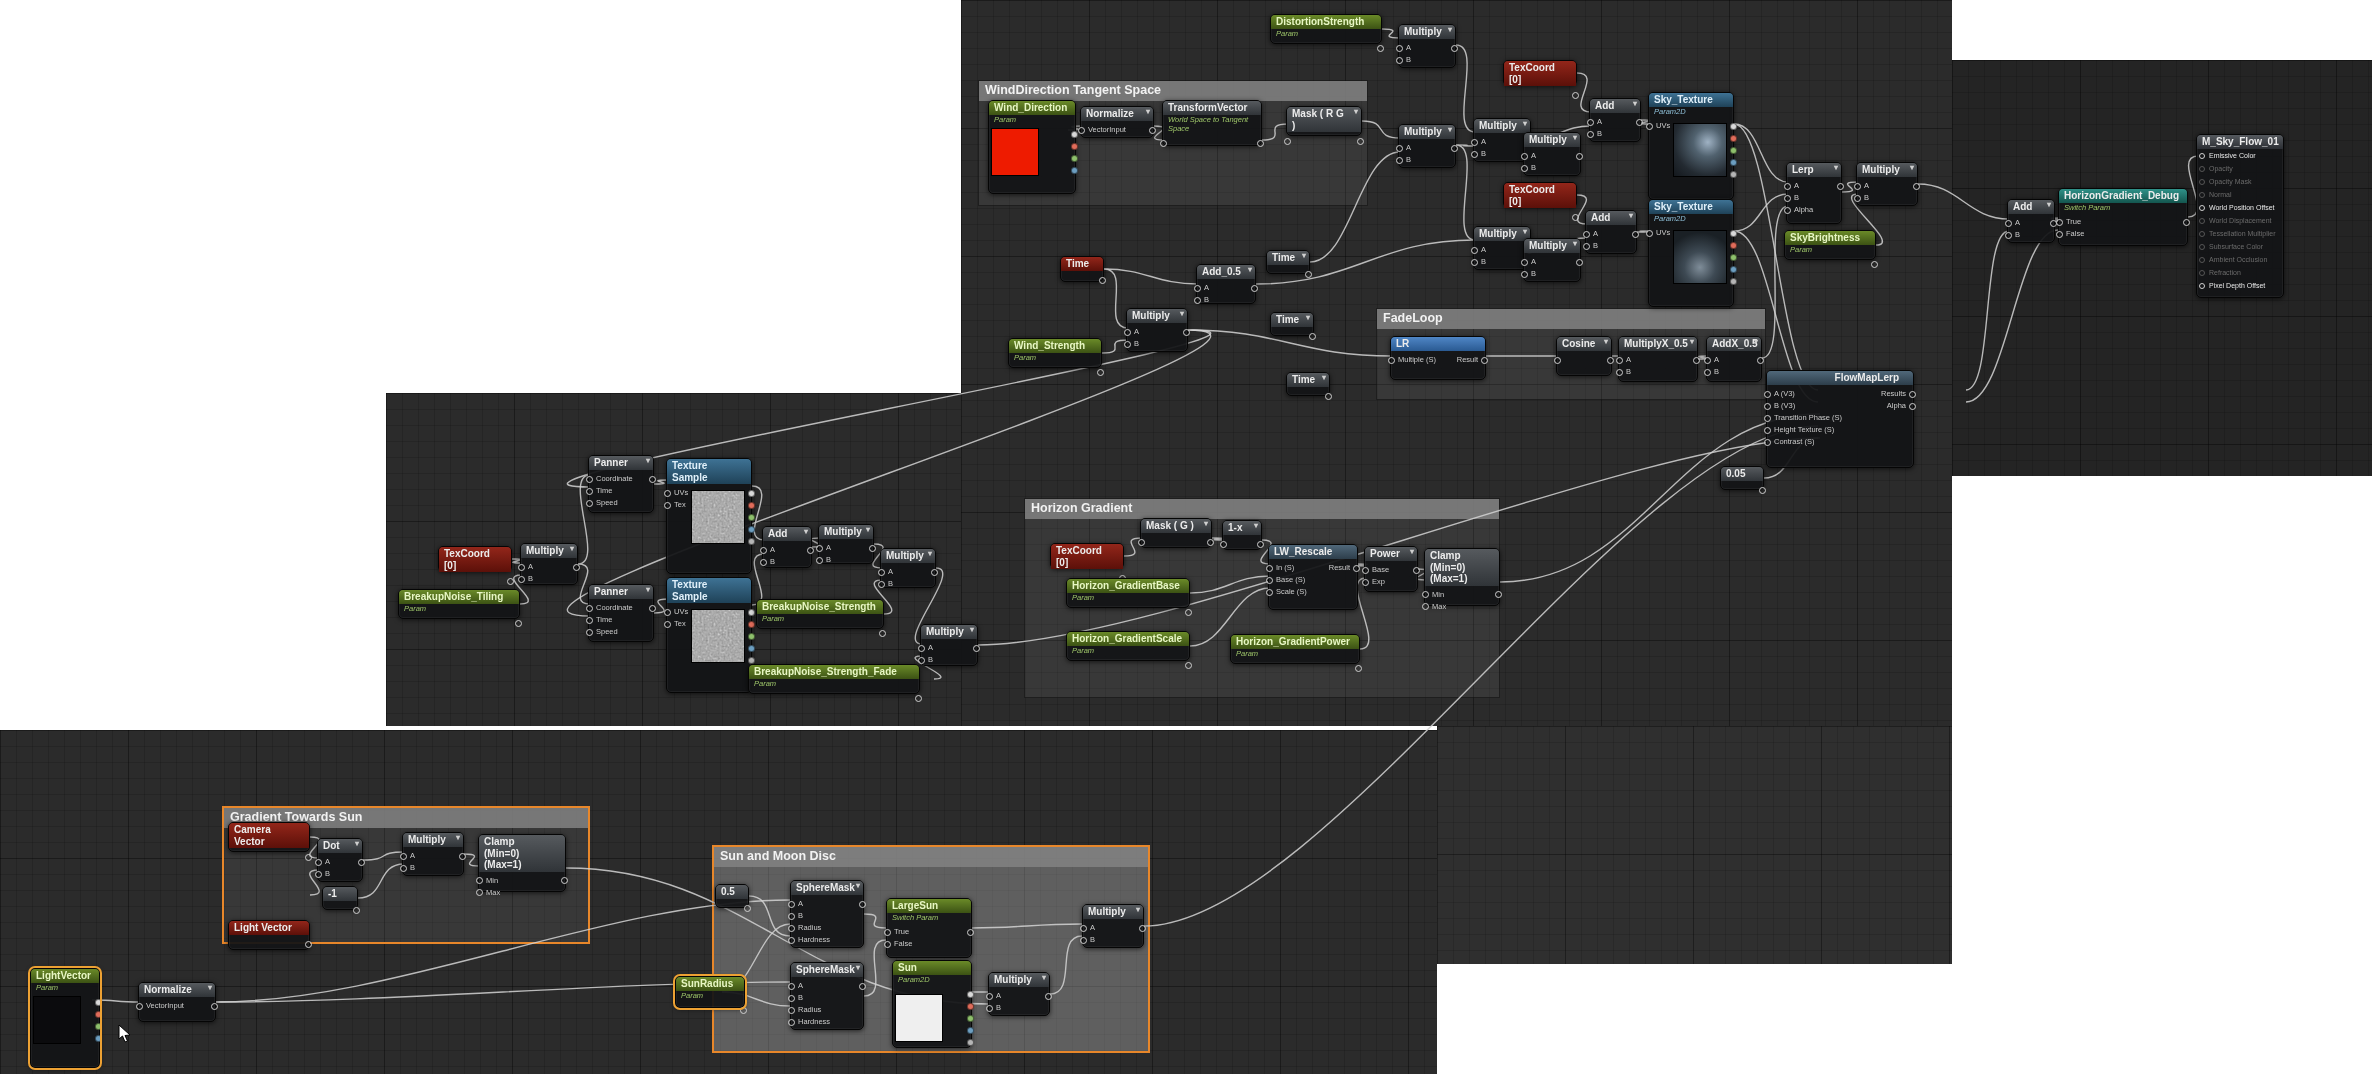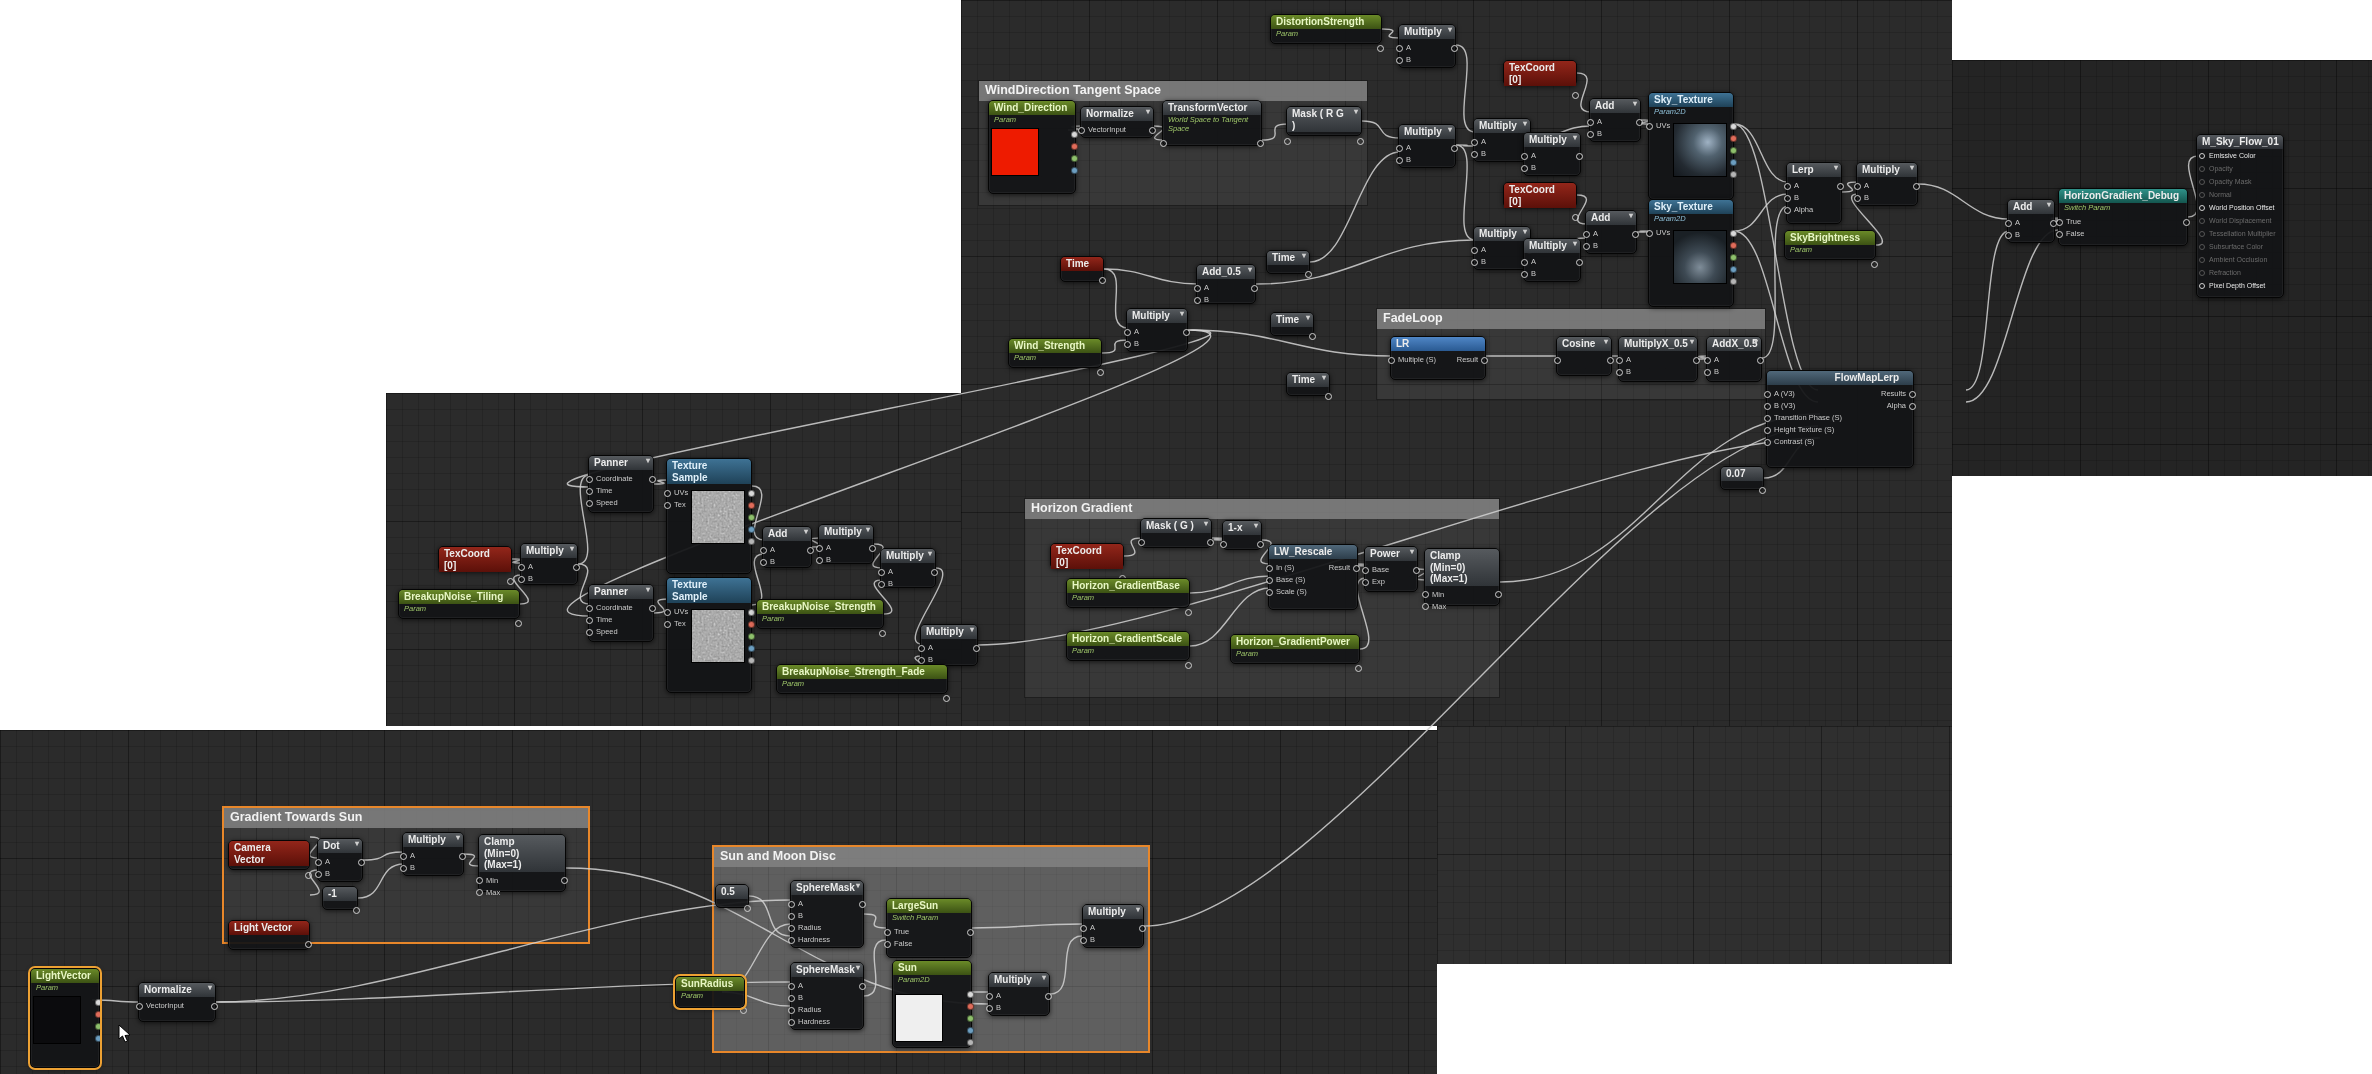--- a/index.html
+++ b/index.html
@@ -805,21 +805,21 @@
         </div>
         <div class="pcol right">
           <div class="prow right">
             <div class="pin"></div>
           </div>
         </div>
       </div>
     </div>
     <div class="node t-op" style="left: 1720px; top: 466px; width: 44px; height: 24px; position: absolute;">
       <div class="nhead">
-        <div class="ntitle">0.07</div>
+        <div class="ntitle">0.05</div>
       </div>
       <div class="nbody">
         <div class="pcol right">
           <div class="prow right">
             <div class="pin"></div>
           </div>
         </div>
       </div>
     </div>
     <div class="node t-func" style="left: 1766px; top: 370px; width: 148px; height: 98px; position: absolute; text-align: right;">
@@ -1137,21 +1137,21 @@
             <div class="plabel">B</div>
           </div>
         </div>
         <div class="pcol right">
           <div class="prow right">
             <div class="pin"></div>
           </div>
         </div>
       </div>
     </div>
-    <div class="node t-param" style="left: 776px; top: 664px; width: 172px; height: 30px; position: absolute;">
+    <div class="node t-param" style="left: 748px; top: 664px; width: 172px; height: 30px; position: absolute;">
       <div class="nhead">
         <div class="ntitle">BreakupNoise_Strength_Fade</div>
       </div>
       <div class="nsub">Param</div>
       <div class="nbody">
         <div class="pcol right">
           <div class="prow right">
             <div class="pin"></div>
           </div>
         </div>
@@ -1387,21 +1387,21 @@
             <div class="pin"></div>
           </div>
         </div>
         <div class="pcol right">
           <div class="prow right">
             <div class="pin"></div>
           </div>
         </div>
       </div>
     </div>
-    <div class="node t-red" style="left: 228px; top: 822px; width: 82px; height: 30px; position: absolute; margin-top: 18px;">
+    <div class="node t-red" style="left: 228px; top: 822px; width: 82px; height: 30px; position: absolute;">
       <div class="nhead">
         <div class="ntitle">Camera Vector</div>
       </div>
       <div class="nbody">
         <div class="pcol right">
           <div class="prow right">
             <div class="pin"></div>
           </div>
         </div>
       </div>

